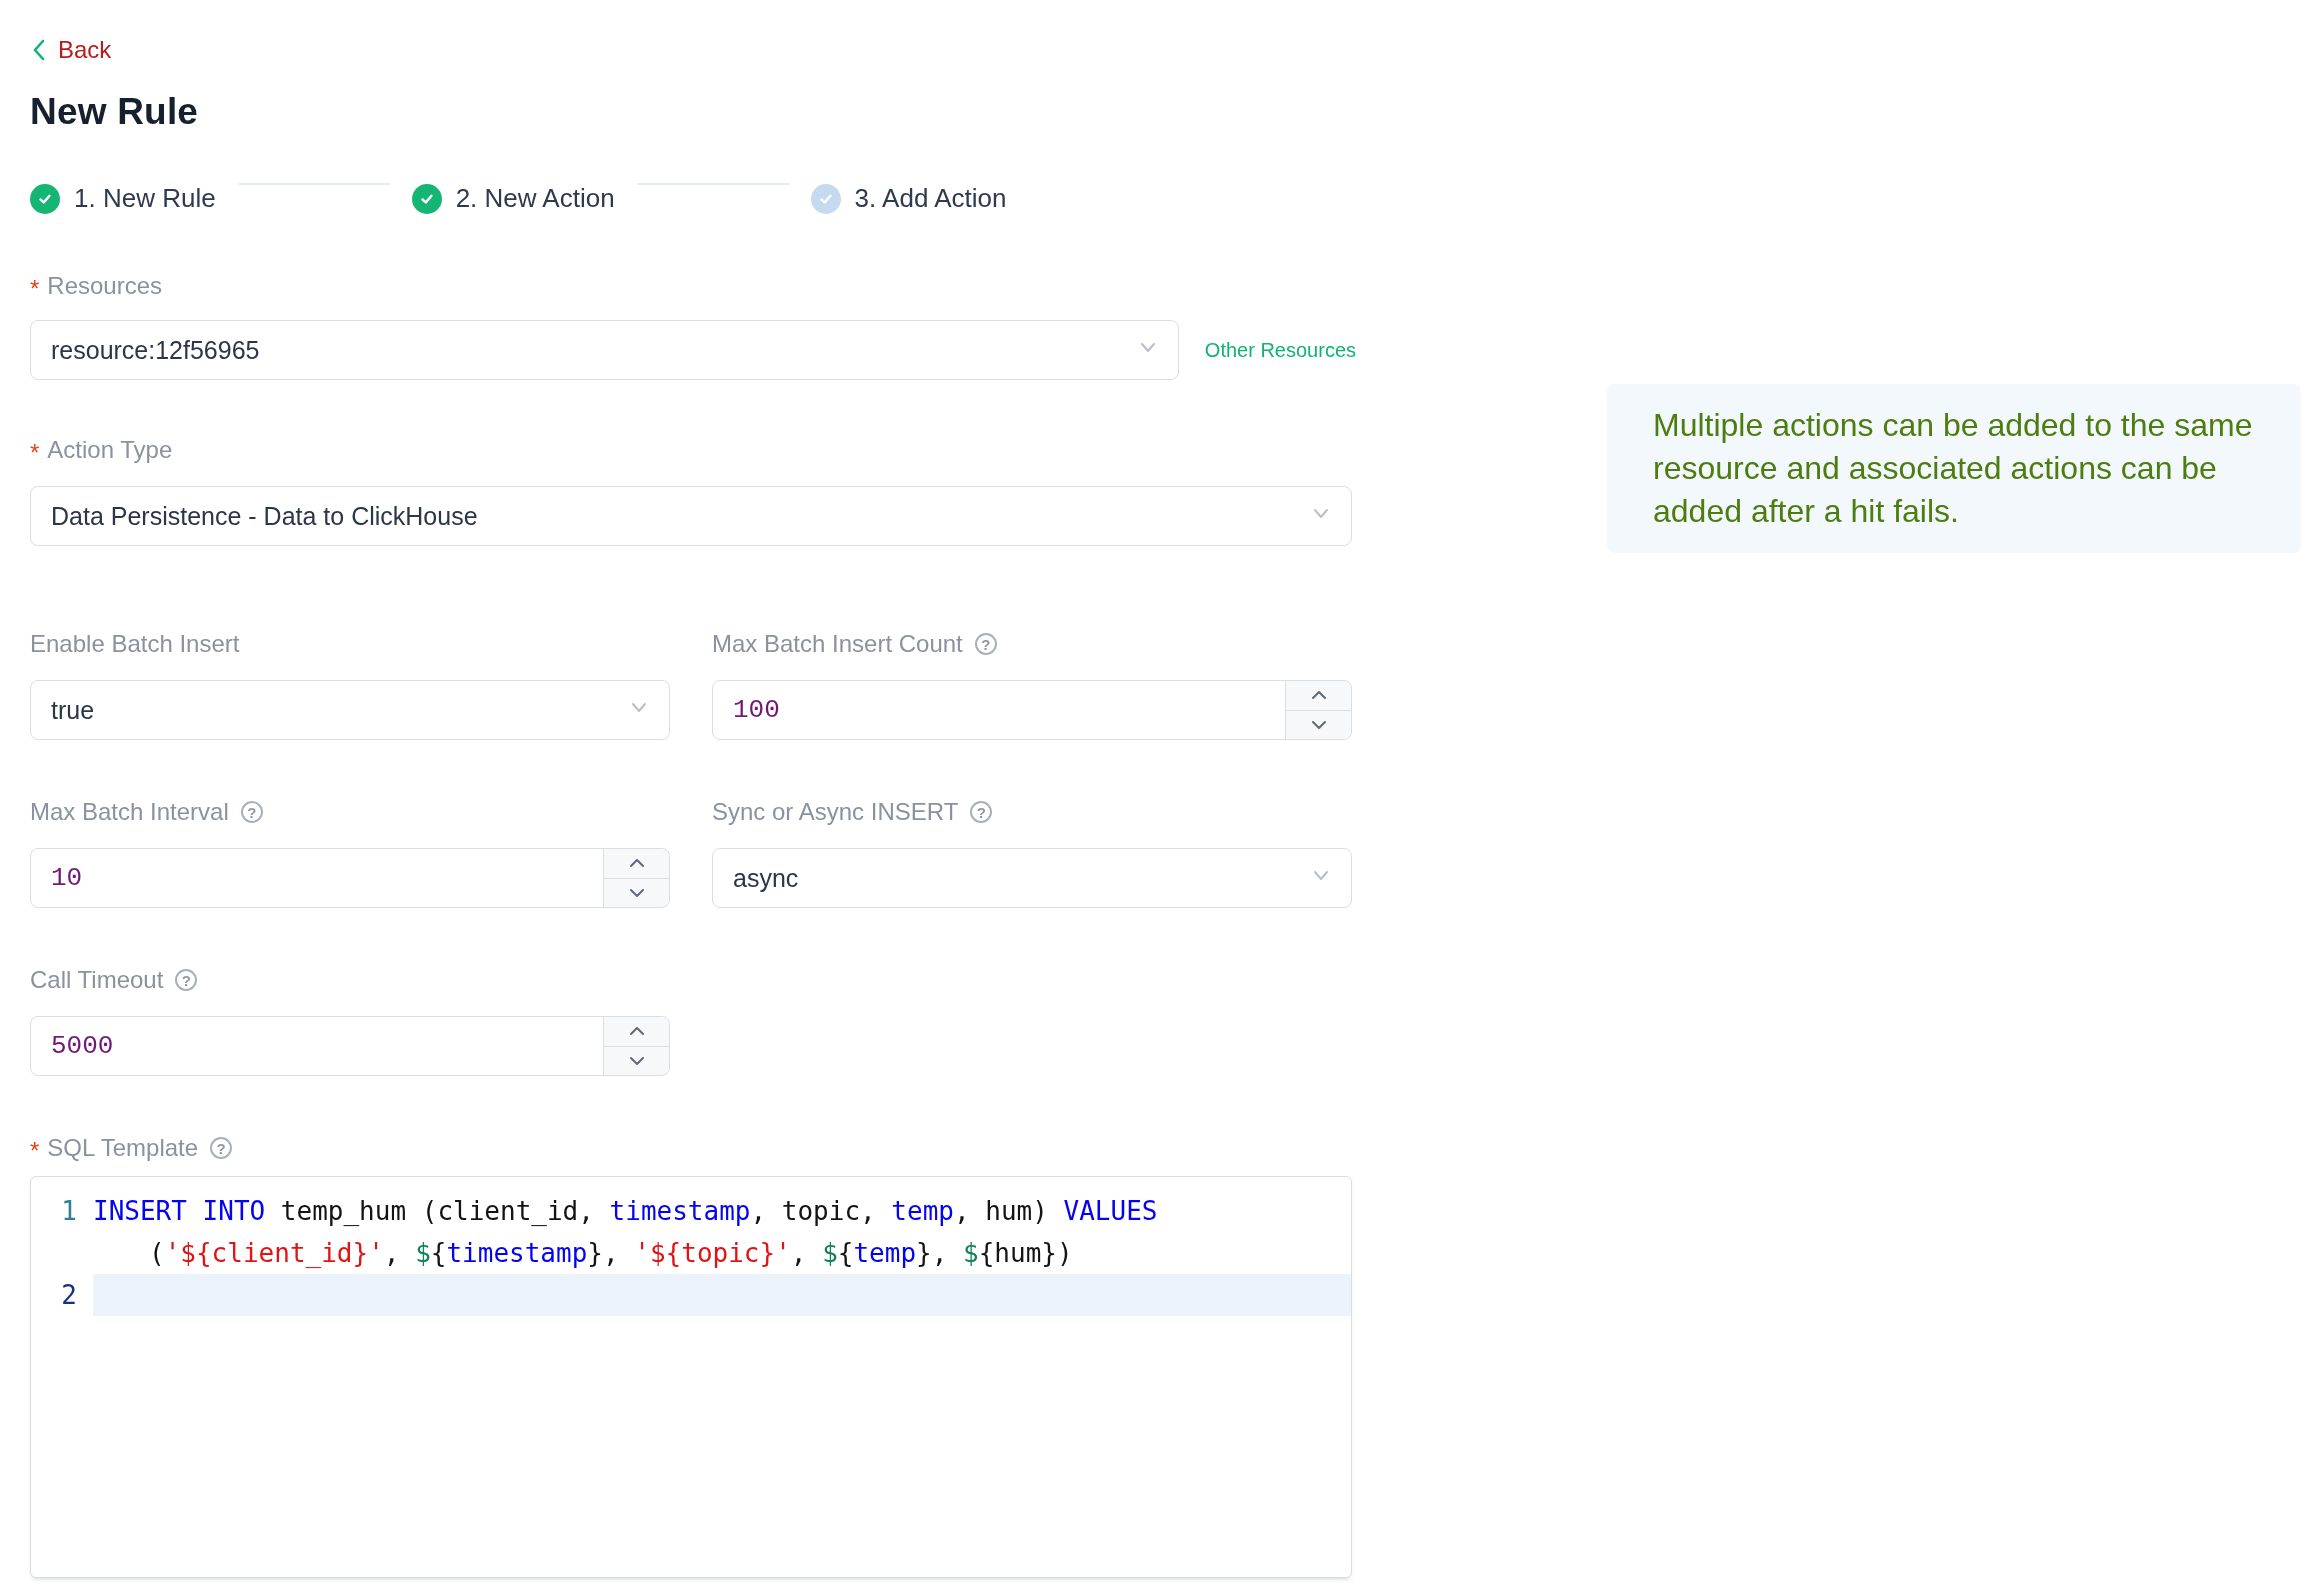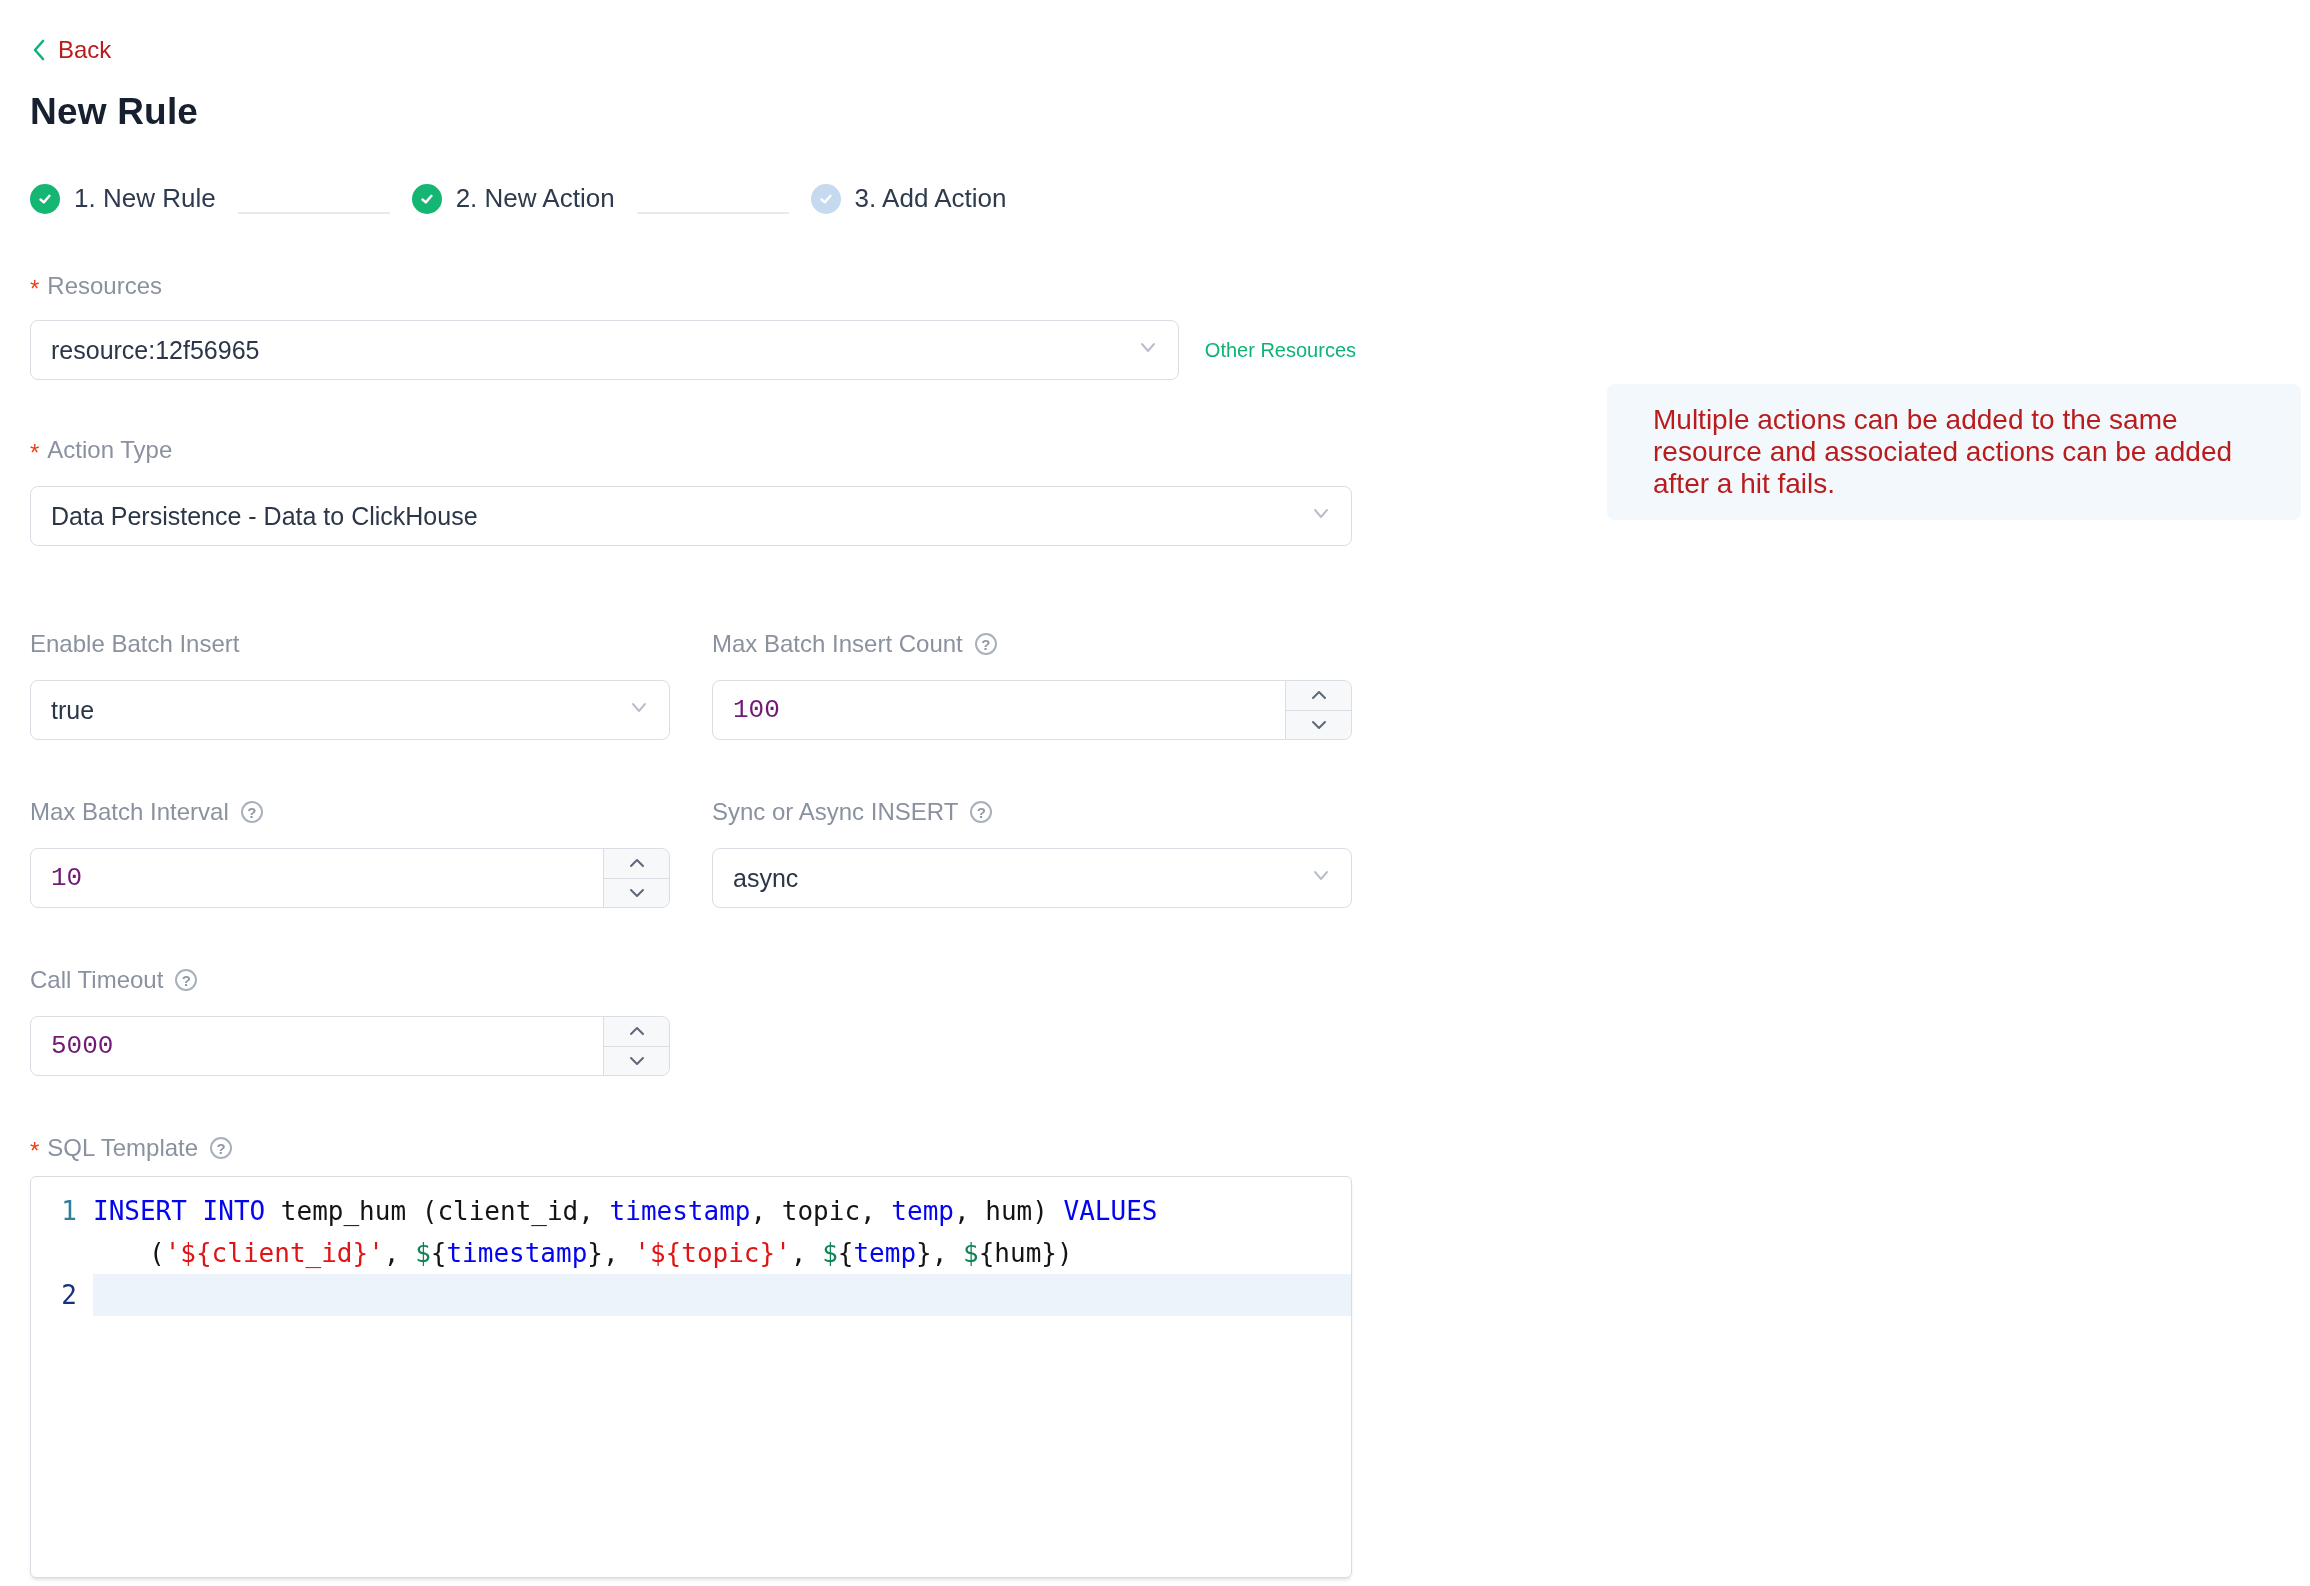--- a/index.html
+++ b/index.html
@@ -11,21 +11,21 @@
 
   
   .back { display:inline-flex; align-items:center; gap:10px; margin-top:36px;
     color:#b91c1c; font-size:24px; font-weight:500; cursor:pointer; }
   .back svg { display:block; }
 
   
   .title { margin-top:24px; font-size:37px; font-weight:700; color:#17202f; letter-spacing:.2px; }
 
   
-  .steps { display:flex; align-items:flex-end; margin-top:50px; }
+  .steps { display:flex; align-items:flex-start; margin-top:50px; }
   .step { display:flex; align-items:center; gap:14px; }
   .step-icon { width:30px; height:30px; border-radius:50%; display:flex;
     align-items:center; justify-content:center; flex:0 0 auto; }
   .step-icon.done { background:#15b573; }
   .step-icon.pending { background:#c5daee; }
   .step-label { font-size:26px; font-weight:500; color:#2e3a4d; white-space:nowrap; }
   .step-line { width:152px; height:2px; background:#e6ebf1; margin:0 22px; }
 
   
   .field-label { display:flex; align-items:center; gap:6px;
@@ -59,21 +59,21 @@
   .spinner { position:absolute; right:0; top:0; height:58px; width:66px;
     border-left:1px solid #dadde4; display:flex; flex-direction:column;
     border-radius:0 8px 8px 0; overflow:hidden; }
   .spin-btn { flex:1; background:#f7f8fa; border:none; display:flex; align-items:center;
     justify-content:center; cursor:pointer; padding:0; }
   .spin-btn:first-child { border-bottom:1px solid #dadde4; }
 
   
   .info-panel { position:absolute; left:1607px; top:384px; width:694px;
     background:#f3f8fc; border-radius:8px; padding:20px 28px 20px 46px; }
-  .info-panel p { font-size:28px; line-height:32px; color:#b91c1c; }
+  .info-panel p { font-size:32px; line-height:43px; color:#4d7c0f; }
 
   
   .editor { margin-top:14px; width:1322px; height:402px; border:1px solid #d9dce3;
     border-radius:6px; background:#fff; overflow:hidden;
     box-shadow:0 3px 4px -2px rgba(170,180,195,.55); cursor:text; }
   .ed-body { padding-top:13px; font-family:"DejaVu Sans Mono","Liberation Mono",monospace;
     font-size:26px; line-height:42px; }
   .ed-row { display:flex; }
   .ed-gutter { flex:0 0 62px; text-align:right; padding-right:16px; user-select:none; }
   .ed-num1 { color:#2d7f9a; }

